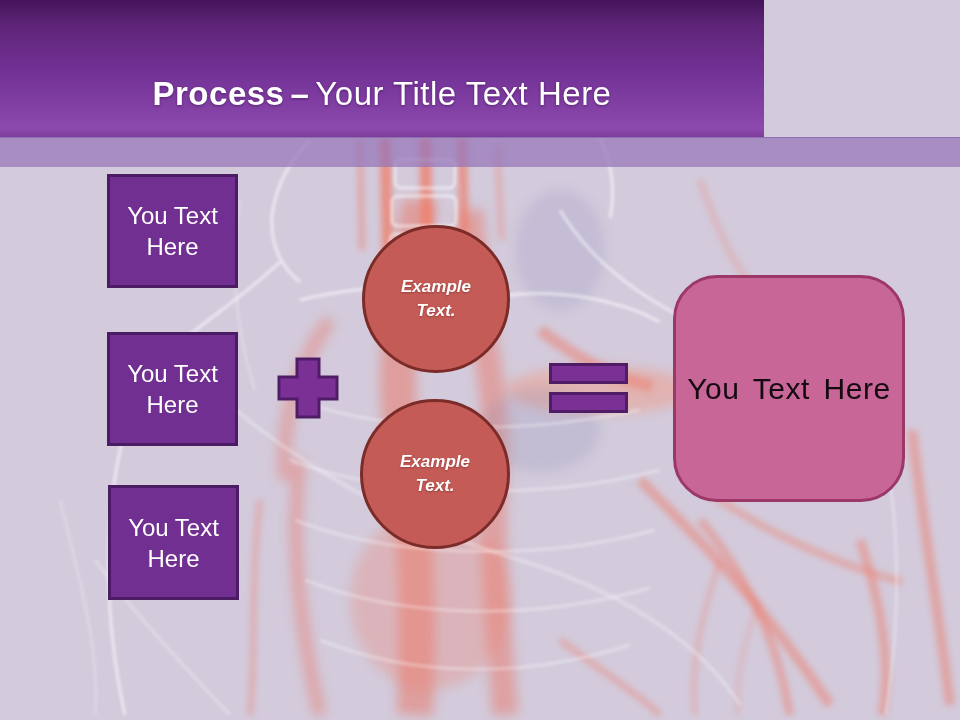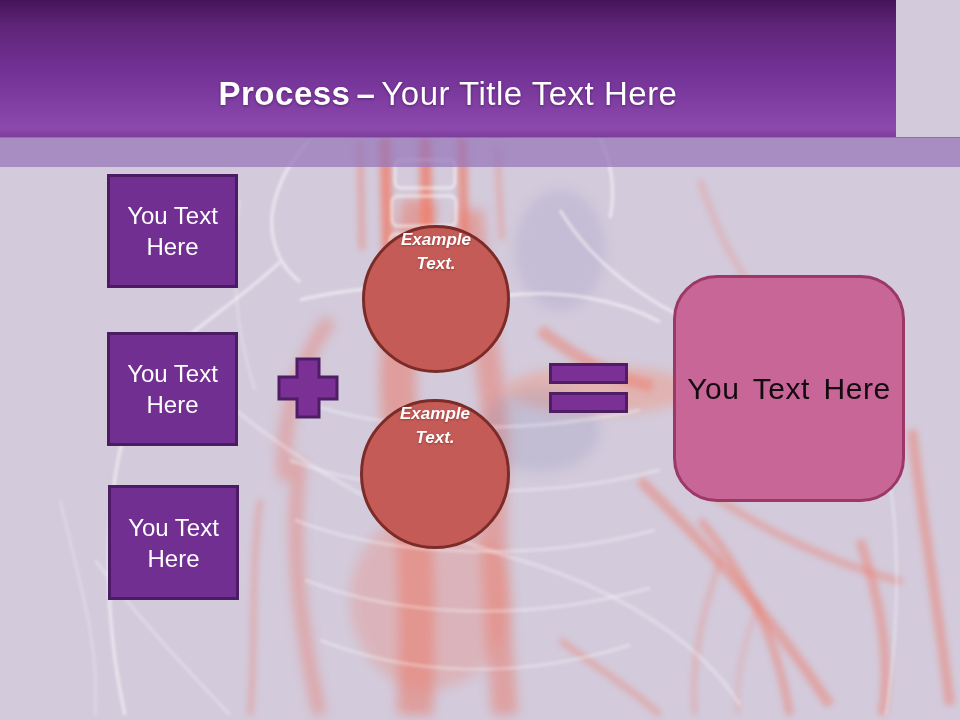--- a/index.html
+++ b/index.html
@@ -4,21 +4,21 @@
 <style>
   html,body{margin:0;padding:0;background:#888;}
   .slide{
     position:relative;width:960px;height:720px;overflow:hidden;
     font-family:"Liberation Sans",sans-serif;
     background:var(--body_bg);
   }
   .bg-art{position:absolute;left:0;top:0;z-index:0;}
   
   .header{
-    position:absolute;left:0;top:0;width:896px;height:137px;z-index:3;
+    position:absolute;left:0;top:0;width:764px;height:137px;z-index:3;
     background:linear-gradient(180deg,#451458 0%,#5E2478 18%,#743397 55%,#8C49AE 94%,#7C3D99 100%);
     display:flex;align-items:flex-end;justify-content:center;
   }
   .title{
     margin:0 0 24px 0;font-size:33px;font-weight:400;color:var(--title_color);
     text-shadow:0 1px 3px rgba(40,0,60,.45);letter-spacing:.5px;white-space:nowrap;
   }
   .title .t-bold{font-weight:700;}
   .title .t-sep{margin:0 6px;font-weight:700;}
   .band{
@@ -40,21 +40,21 @@
   
   .plus-wrap{position:absolute;left:277px;top:357px;width:62px;height:62px;z-index:3;}
   .eq-wrap{position:absolute;left:549px;top:363px;width:79px;height:50px;z-index:3;
     display:flex;flex-direction:column;justify-content:space-between;}
   .eq-bar{width:79px;height:21px;box-sizing:border-box;
     background:var(--operator_fill);border:3px solid var(--operator_border);}
   
   .circle{
     position:absolute;box-sizing:border-box;border-radius:50%;z-index:3;
     background:var(--circle_fill);border:3px solid var(--circle_border);
-    display:flex;justify-content:center;text-align:center;
+    display:flex;align-items:center;justify-content:center;text-align:center;
     color:var(--circle_text);font-size:17px;font-weight:700;font-style:italic;line-height:24px;
     text-shadow:0 1px 2px rgba(90,20,20,.4);
   }
   .circle span{display:block;width:92px;}
   .circle1{left:362px;top:225px;width:148px;height:148px;}
   .circle2{left:360px;top:399px;width:150px;height:150px;}
   
   .result{
     position:absolute;left:673px;top:275px;width:232px;height:227px;box-sizing:border-box;z-index:3;
     background:var(--result_fill);border:3px solid var(--result_border);border-radius:44px;

